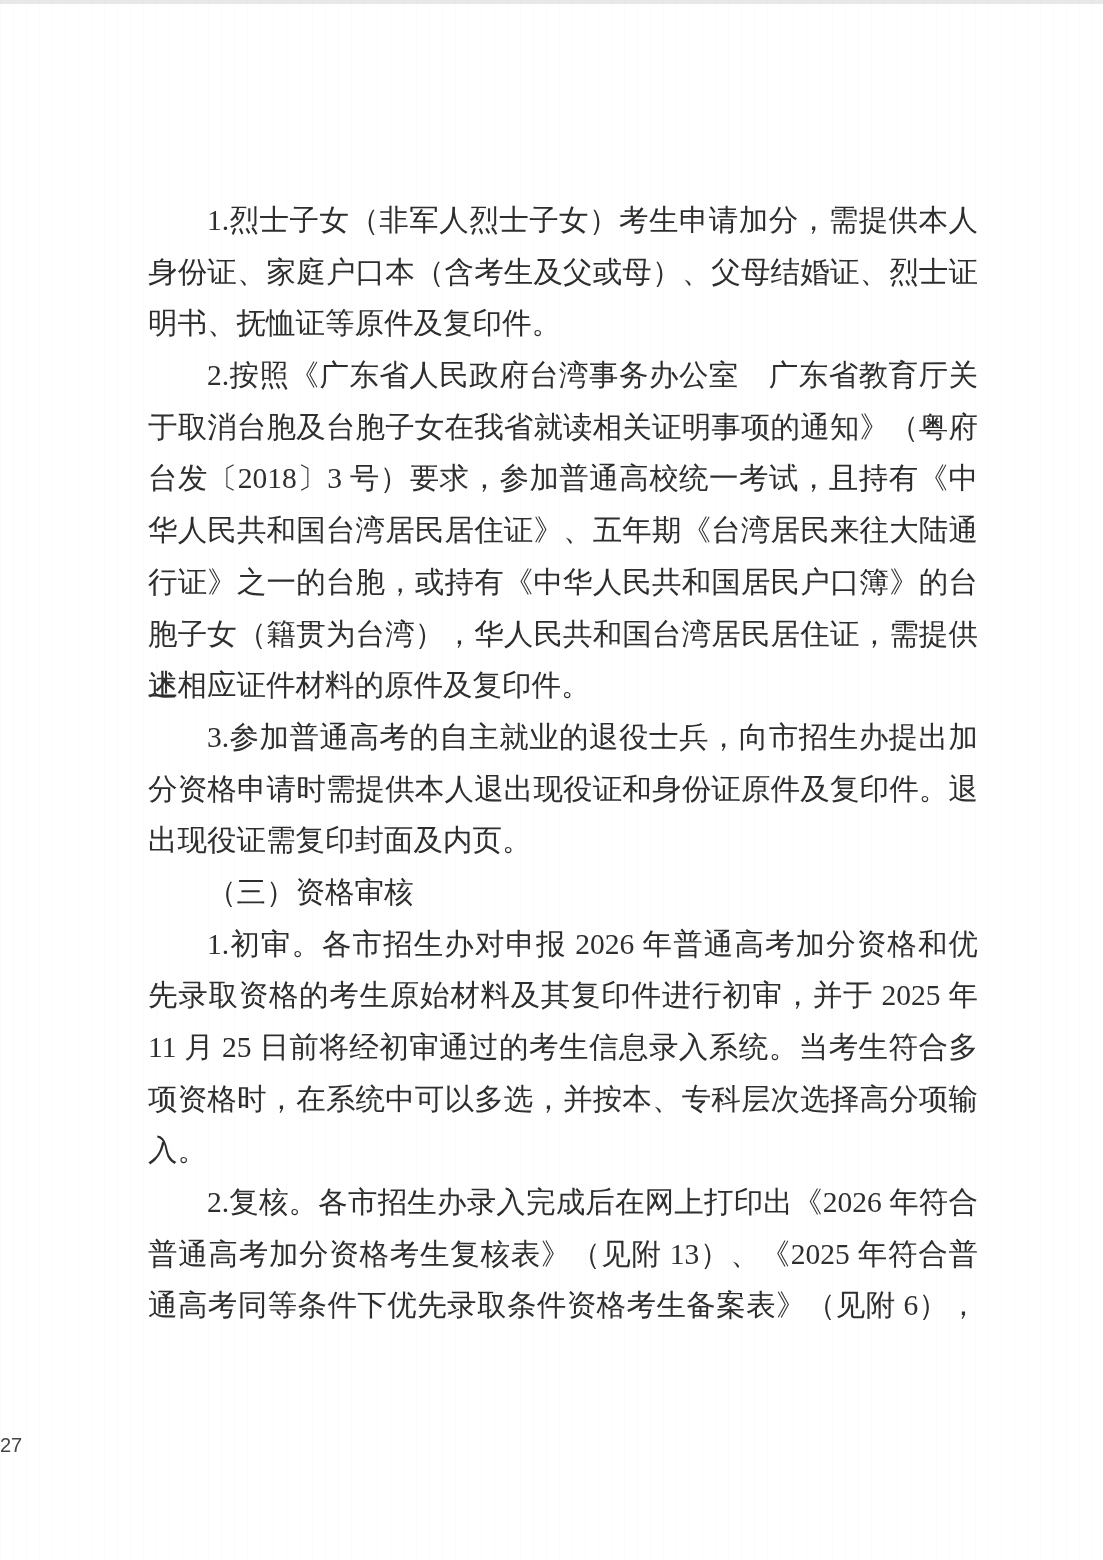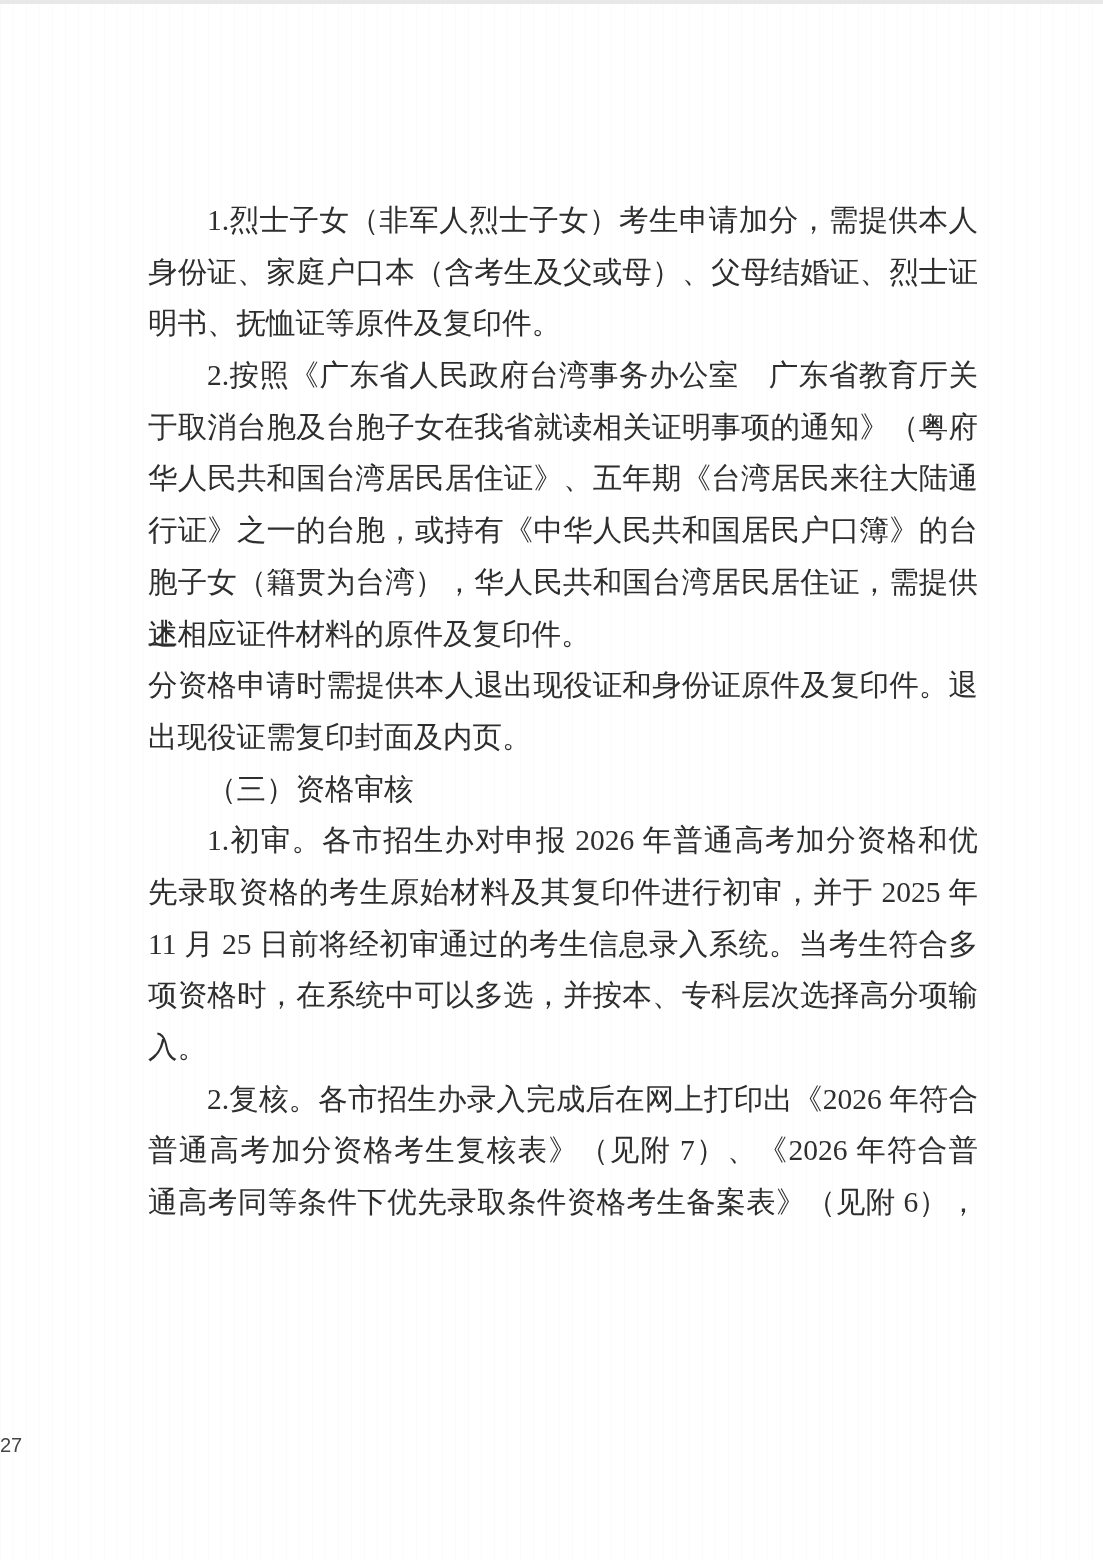--- a/index.html
+++ b/index.html
@@ -61,30 +61,32 @@
 </head>
 <body>
 
 <div class="page">
   <div class="body-text">
       <div class="line indent just"><span>1.烈士子女（非军人烈士子女）考生申请加分，需提供本人</span></div>
       <div class="line just"><span>身份证、家庭户口本（含考生及父或母）、父母结婚证、烈士证</span></div>
       <div class="line"><span>明书、抚恤证等原件及复印件。</span></div>
       <div class="line indent just"><span>2.按照《广东省人民政府台湾事务办公室　广东省教育厅关</span></div>
       <div class="line just"><span>于取消台胞及台胞子女在我省就读相关证明事项的通知》（粤府</span></div>
+      <div class="line just"><span>台发〔2018〕3 号）要求，参加普通高校统一考试，且持有《中</span></div>
       <div class="line just"><span>华人民共和国台湾居民居住证》、五年期《台湾居民来往大陆通</span></div>
       <div class="line just"><span>行证》之一的台胞，或持有《中华人民共和国居民户口簿》的台</span></div>
       <div class="line just"><span>胞子女（籍贯为台湾），华人民共和国台湾居民居住证，需提供上</span></div>
       <div class="line"><span>述相应证件材料的原件及复印件。</span></div>
+      <div class="line indent just"><span>3.参加普通高考的自主就业的退役士兵，向市招生办提出加</span></div>
       <div class="line just"><span>分资格申请时需提供本人退出现役证和身份证原件及复印件。退</span></div>
       <div class="line"><span>出现役证需复印封面及内页。</span></div>
       <div class="line indent"><span>（三）资格审核</span></div>
       <div class="line indent just"><span class="bold">1.初审。</span><span>各市招生办对申报 2026 年普通高考加分资格和优</span></div>
       <div class="line just"><span>先录取资格的考生原始材料及其复印件进行初审，并于 2025 年</span></div>
       <div class="line just"><span>11 月 25 日前将经初审通过的考生信息录入系统。当考生符合多</span></div>
       <div class="line just"><span>项资格时，在系统中可以多选，并按本、专科层次选择高分项输</span></div>
       <div class="line"><span>入。</span></div>
       <div class="line indent just"><span class="bold">2.复核。</span><span>各市招生办录入完成后在网上打印出《2026 年符合</span></div>
-      <div class="line just"><span>普通高考加分资格考生复核表》（见附 7）、《2026 年符合普</span></div>
+      <div class="line just"><span>普通高考加分资格考生复核表》（见附 13）、《2025 年符合普</span></div>
       <div class="line just"><span>通高考同等条件下优先录取条件资格考生备案表》（见附 6），</span></div>
     </div>
   <div class="page-number">27</div>
 </div>
 
 </body></html>

